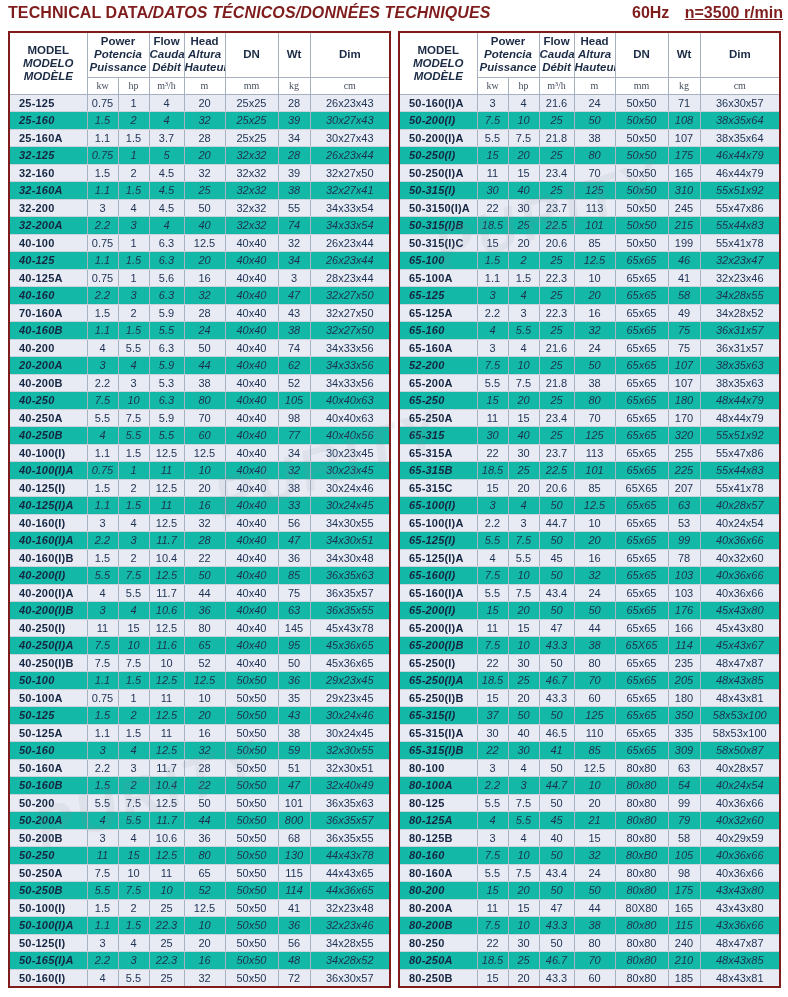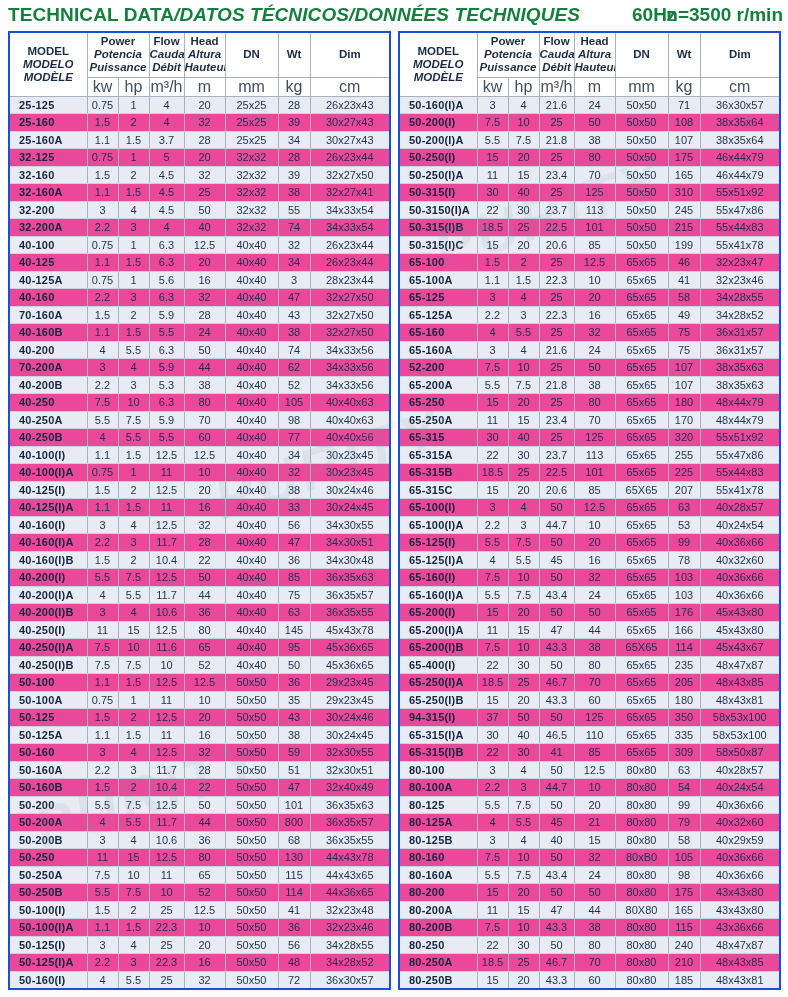--- a/index.html
+++ b/index.html
@@ -7,38 +7,38 @@
     width: 788px; height: 997px;
     background: #ffffff;
     font-family: "Liberation Sans", sans-serif;
     position: relative;
     overflow: hidden;
     -webkit-font-smoothing: antialiased;
   }
   .page-header {
     position: absolute; top: 4px; left: 8px; right: 5px;
     display: flex; align-items: baseline;
-    color: #15803d;
-    font-weight: bold; font-size: 19px;
+    color: #7f1d1d;
+    font-weight: bold; font-size: 16px;
     white-space: nowrap;
   }
   .title { letter-spacing: 0.1px; }
   .title .rest { font-style: italic; }
   .freq { position: absolute; left: 624px; top: 0; }
-  .speed { position: absolute; right: 0; top: 0; }
+  .speed { position: absolute; right: 0; top: 0; text-decoration: underline; }
 
   .tbl-wrap { position: absolute; top: 31px; }
   .tbl-wrap.left  { left: 8px; }
   .tbl-wrap.right { left: 398px; }
 
   table {
     border-collapse: collapse;
     table-layout: fixed;
     width: 383px;
-    border: 2px solid #1d4ed8;
+    border: 2px solid #7f1d1d;
     background: #ffffff;
   }
   col.c-model { width: 78px; }
   col.c-kw    { width: 31px; }
   col.c-hp    { width: 31px; }
   col.c-flow  { width: 35px; }
   col.c-head  { width: 41px; }
   col.c-dn    { width: 53px; }
   col.c-wt    { width: 32px; }
   col.c-dim   { width: 80px; }
@@ -58,32 +58,32 @@
   thead tr.main-row { height: 45px; }
   thead tr.units-row { height: 17px; }
   tbody tr { height: 17.5px; }
 
   .hdr {
     font-weight: bold; color: #1b2b45; font-size: 11.5px; line-height: 13px;
   }
   .hdr .ln { display: block; }
   .hdr .it { font-style: italic; }
   .unit {
-    font-weight: normal; color: #454e5f; font-size: 16px;
+    font-weight: normal; color: #454e5f; font-size: 10px; font-family: Liberation Serif, serif;
   }
   tbody td {
     font-size: 11px; color: #1d3153;
   }
   tbody td.model {
     text-align: left; padding-left: 9px;
     font-weight: bold; color: #152642; font-size: 11px;
     letter-spacing: 0.2px;
   }
   tbody tr.odd  { background: #e8ebf3; padding-left: 27px; }
-  tbody tr.even { background: #ec4899; }
+  tbody tr.even { background: #14b8a6; font-style: italic; }
 
   .wm {
     position: absolute;
     font-size: 58px; font-weight: bold; font-style: italic;
     color: #7d8ea0; opacity: 0.10;
     transform: rotate(-18deg);
     pointer-events: none;
     letter-spacing: 4px;
     z-index: 5;
   }
@@ -297,21 +297,21 @@
           <td class="model">40-200</td>
           <td>4</td>
           <td>5.5</td>
           <td>6.3</td>
           <td>50</td>
           <td>40x40</td>
           <td>74</td>
           <td>34x33x56</td>
         </tr>
         <tr class="even">
-          <td class="model">70-200A</td>
+          <td class="model">20-200A</td>
           <td>3</td>
           <td>4</td>
           <td>5.9</td>
           <td>44</td>
           <td>40x40</td>
           <td>62</td>
           <td>34x33x56</td>
         </tr>
         <tr class="odd">
           <td class="model">40-200B</td>
@@ -637,21 +637,21 @@
           <td class="model">50-125(I)</td>
           <td>3</td>
           <td>4</td>
           <td>25</td>
           <td>20</td>
           <td>50x50</td>
           <td>56</td>
           <td>34x28x55</td>
         </tr>
         <tr class="even">
-          <td class="model">50-125(I)A</td>
+          <td class="model">50-165(I)A</td>
           <td>2.2</td>
           <td>3</td>
           <td>22.3</td>
           <td>16</td>
           <td>50x50</td>
           <td>48</td>
           <td>34x28x52</td>
         </tr>
         <tr class="odd">
           <td class="model">50-160(I)</td>
@@ -1030,21 +1030,21 @@
           <td class="model">65-200(I)B</td>
           <td>7.5</td>
           <td>10</td>
           <td>43.3</td>
           <td>38</td>
           <td>65X65</td>
           <td>114</td>
           <td>45x43x67</td>
         </tr>
         <tr class="odd">
-          <td class="model">65-400(I)</td>
+          <td class="model">65-250(I)</td>
           <td>22</td>
           <td>30</td>
           <td>50</td>
           <td>80</td>
           <td>65x65</td>
           <td>235</td>
           <td>48x47x87</td>
         </tr>
         <tr class="even">
           <td class="model">65-250(I)A</td>
@@ -1060,21 +1060,21 @@
           <td class="model">65-250(I)B</td>
           <td>15</td>
           <td>20</td>
           <td>43.3</td>
           <td>60</td>
           <td>65x65</td>
           <td>180</td>
           <td>48x43x81</td>
         </tr>
         <tr class="even">
-          <td class="model">94-315(I)</td>
+          <td class="model">65-315(I)</td>
           <td>37</td>
           <td>50</td>
           <td>50</td>
           <td>125</td>
           <td>65x65</td>
           <td>350</td>
           <td>58x53x100</td>
         </tr>
         <tr class="odd">
           <td class="model">65-315(I)A</td>

